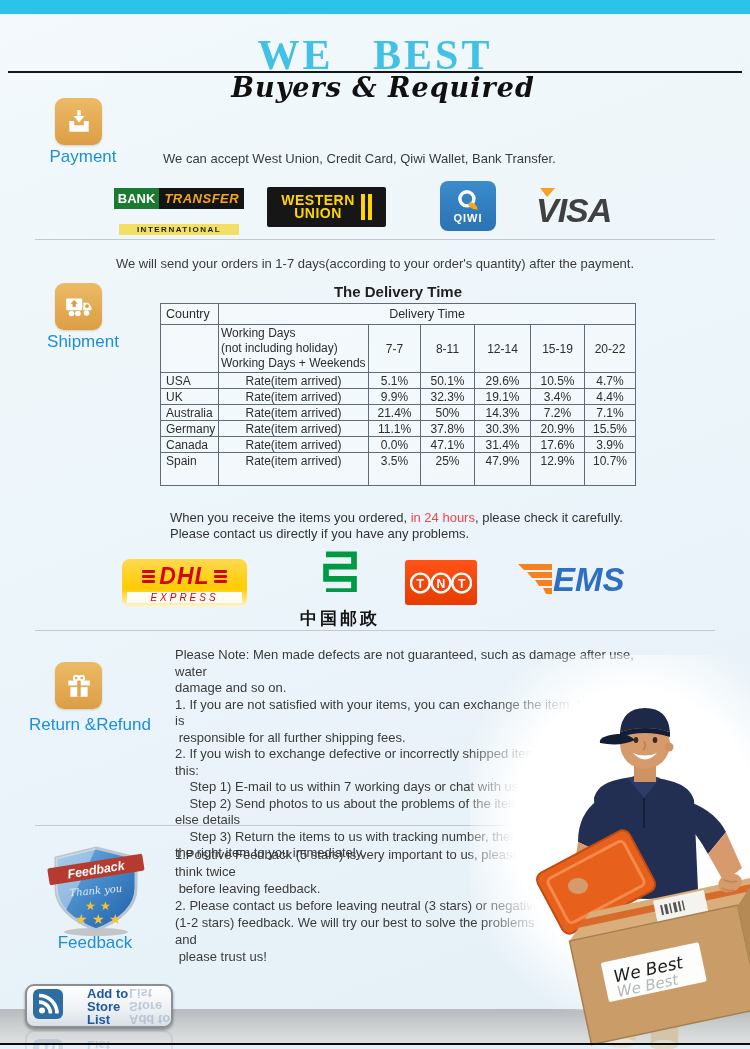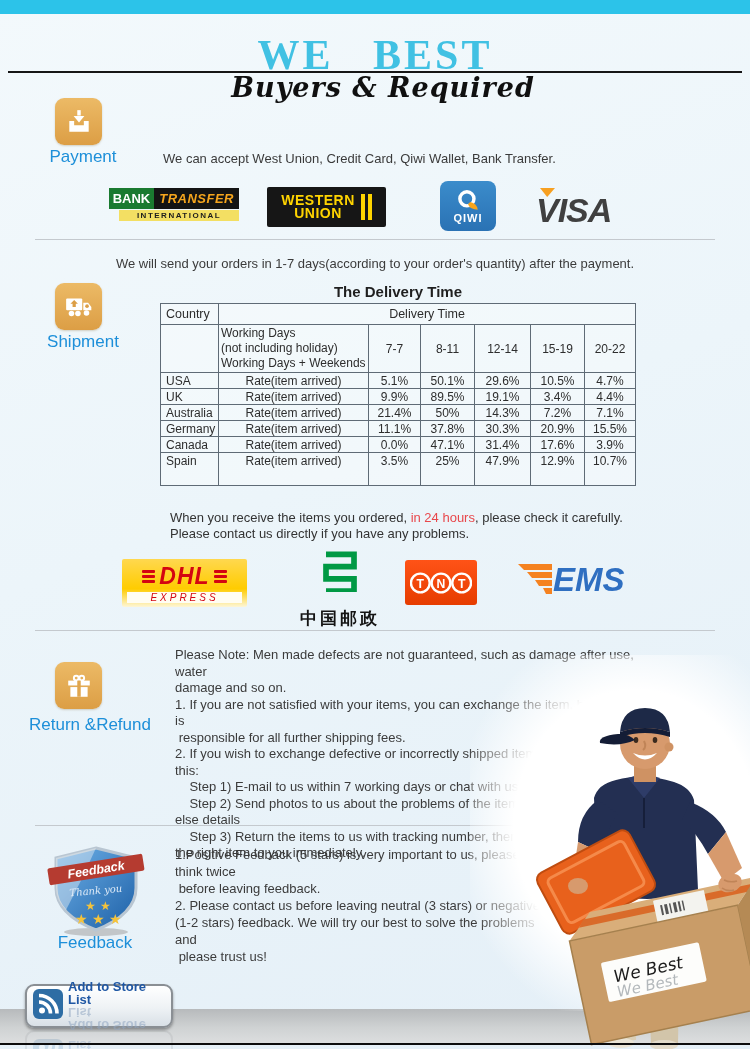--- a/index.html
+++ b/index.html
@@ -24,24 +24,24 @@
   .tile { width:47px; height:47px; border-radius:9px;
     background:linear-gradient(180deg,#ecba66,#dc9e45);
     display:flex; align-items:center; justify-content:center;
     box-shadow:0 1px 2px rgba(120,90,30,.25); }
   .sec-label { color:#1d8fd9; font-size:17px; text-align:center; }
 
   .pay-desc { left:163px; top:151px; width:520px; font-size:13px; color:#3a3a3a; }
 
   
   .bank { left:119px; top:188px; width:120px; text-align:center; }
-  .bank-row { display:flex; justify-content:flex-end; }
+  .bank-row { display:flex; justify-content:center; }
   .bank-word1 { background:#1a7a30; color:#fff; font-weight:700; font-size:13px; padding:3px 4px; }
   .bank-word2 { background:#141414; color:#f5a51d; font-weight:700; font-style:italic; font-size:13px; padding:3px 5px; letter-spacing:.5px; }
-  .bank-word3 { background:#f3df63; color:#1c1c1c; font-weight:700; font-size:8px; letter-spacing:1.5px; padding:1px 0; margin-top:1px; }
+  .bank-word3 { background:#f3df63; color:#1c1c1c; font-weight:700; font-size:8px; letter-spacing:1.5px; padding:1px 0; margin-top:15px; }
   .wu { left:267px; top:187px; width:119px; height:40px; background:#161616; border-radius:2px;
     display:flex; align-items:center; justify-content:center; gap:6px; }
   .wu-txt { color:#ffd400; font-weight:700; font-size:14px; line-height:13px; text-align:center; letter-spacing:.5px; }
   .wu-bars { display:flex; gap:3px; } .wu-bars i { display:block; width:4px; height:26px; background:#ffd400; }
   .qiwi { left:440px; top:181px; width:56px; height:50px; background:linear-gradient(180deg,#3b8ccb,#2a72b4);
     border-radius:8px; display:flex; flex-direction:column; align-items:center; justify-content:center; }
   .qiwi-name { color:#fff; font-weight:700; font-size:11px; letter-spacing:1px; line-height:11px; }
   .visa { left:536px; top:188px; width:100px; height:38px; }
   .visa-flag { position:absolute; left:4px; top:0px; width:15px; height:9px;
     background:#f7a021; clip-path:polygon(0 0,100% 0,48% 100%); }
@@ -60,21 +60,21 @@
   .dtable .r2 td { height:48px; }
   .dtable .wd { text-align:left; font-size:12px; line-height:15px; white-space:nowrap; }
   .dtable .dr td { height:16px; }
   .dtable .c { text-align:left; padding-left:5px; }
   .dtable .rlast td { height:33px; vertical-align:top; padding-top:1px; }
 
   .note { top:510px; left:170px; width:480px; font-size:13px; line-height:16px; color:#333; }
   .note .red { color:#e8474b; }
 
   
-  .dhl { left:122px; top:559px; width:125px; height:48px; border-radius:2px;
+  .dhl { left:122px; top:559px; width:125px; height:48px; border-radius:8px;
     background:linear-gradient(180deg,#ffd84f 0%,#fc0 62%,#fdf6d8 100%);
     display:flex; flex-direction:column; align-items:center; justify-content:center; }
   .dhl-top { display:flex; align-items:center; gap:4px; }
   .dhl-dashes { display:flex; flex-direction:column; gap:2px; }
   .dhl-dashes i { display:block; width:13px; height:3px; background:#d40511; border-radius:1px; }
   .dhl-name { font-style:italic; font-weight:700; font-size:23px; color:#d40511; letter-spacing:1px; }
   .dhl-sub { font-style:italic; font-weight:400; font-size:10px; color:#d40511; letter-spacing:3px;
     background:#fffdf3; width:92%; text-align:center; margin-top:2px; }
   .cpost { left:297px; top:550px; width:86px; text-align:center; }
   .cpost-name { font-size:17px; font-weight:700; color:#141414; letter-spacing:3px; margin-top:11px;
@@ -95,21 +95,21 @@
 
   .floor { left:0; top:1009px; width:750px; height:34px; z-index:2;
     background:linear-gradient(180deg,#b7babc 0%,#cfd2d3 55%,#dcdedf 100%); }
   .baseline { left:0; top:1043px; width:750px; height:2px; background:#0c0c0c; z-index:7; }
 
   .store-btn { left:25px; top:984px; width:148px; height:44px; z-index:6;
     border:2px solid #8a8f94; border-radius:9px;
     background:linear-gradient(180deg,#ffffff 0%,#eef2f5 55%,#d9e0e6 100%);
     box-shadow:0 2px 3px rgba(0,0,0,.35);
     display:flex; align-items:center; padding-left:6px; gap:5px; cursor:pointer; }
-  .store-txt { display:flex; flex-direction:column; line-height:13px; }
+  .store-txt { display:flex; flex-direction:row; line-height:13px;margin-left:19px; }
   .store-txt .main { font-weight:700; font-size:13px; color:#1f57a4; }
   .store-txt .mirror { font-weight:700; font-size:13px; color:#92a7c2;
     transform:scaleY(-1); opacity:.55; }
   .store-reflect { opacity:.16; transform:scaleY(-1); top:1030px; box-shadow:none; }
 </style>
 </head>
 <body>
 
 <div class="abs topbar"></div>
 <div class="abs we-best">WE BEST</div>
@@ -213,21 +213,21 @@
       <td>5.1%</td>
       <td>50.1%</td>
       <td>29.6%</td>
       <td>10.5%</td>
       <td>4.7%</td>
     </tr>
     <tr class="dr">
       <td class="c">UK</td>
       <td>Rate(item arrived)</td>
       <td>9.9%</td>
-      <td>89.5%</td>
+      <td>32.3%</td>
       <td>19.1%</td>
       <td>3.4%</td>
       <td>4.4%</td>
     </tr>
     <tr class="dr">
       <td class="c">Australia</td>
       <td>Rate(item arrived)</td>
       <td>21.4%</td>
       <td>50%</td>
       <td>14.3%</td>

